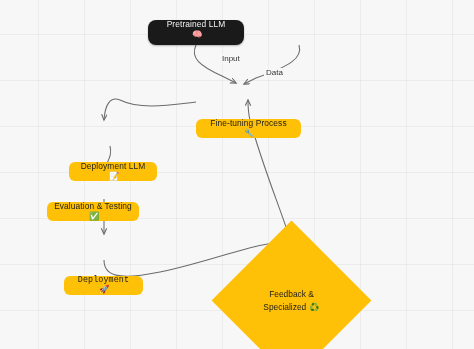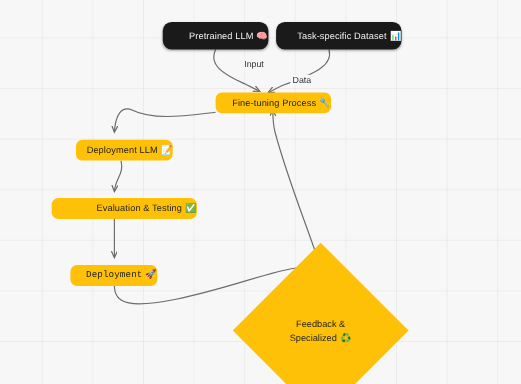--- a/index.html
+++ b/index.html
@@ -26,38 +26,40 @@
     top: 0;
     width: 474px;
     height: 349px;
     pointer-events: none;
   }
   .node {
     position: absolute;
     box-sizing: border-box;
     display: flex;
     align-items: center;
-    justify-content: flex-end;
+    justify-content: flex-start;
     white-space: nowrap;
     line-height: 1.15;
+    flex-direction: column;
   }
   .node-dark {
     background: #1a1a1a;
     color: #f2f2f2;
     border-radius: 8px;
     font-size: 8.4px;
     letter-spacing: 0.1px;
     box-shadow: 0 1px 2px rgba(0,0,0,0.28);
   }
   .node-yellow {
     background: #FFC107;
     color: #1d1d1d;
     border-radius: 6px;
     font-size: 8.4px;
     letter-spacing: 0.1px;
+    margin-top: 35px;
   }
   .node-label {
     display: inline-block;
   }
   .emoji {
     display: inline-block;
     margin-left: 3px;
     font-size: 8.4px;
     line-height: 1;
   }
@@ -127,36 +129,32 @@
     <path class="epath" d="M 104,260 C 104,277 120,280 160,272 C 215,261 260,240 286,243" marker-end="url(#arrow)"></path>
 
     <path class="epath" d="M 291,242 C 281,210 262,165 250,120 C 248,112 248,106 248,100" marker-end="url(#arrow)"></path>
   </svg>
 
   <div class="node node-dark" style="left:148px; top:20px; width:96px; height:25px;">
     <span class="node-label">Pretrained LLM</span>
     <span class="emoji">🧠</span>
   </div>
 
-  <div class="node node-dark" style="left:251px; top:20px; width:114px; height:25px;">
-    <span class="node-label">Task-specific Dataset</span>
-    <span class="emoji">📊</span>
-  </div>
 
   <div class="node node-yellow" style="left:196px; top:84px; width:105px; height:19px;">
     <span class="node-label">Fine-tuning Process</span>
     <span class="emoji">🔧</span>
   </div>
 
   <div class="node node-yellow" style="left:69px; top:127px; width:88px; height:19px;">
     <span class="node-label">Deployment LLM</span>
     <span class="emoji">📝</span>
   </div>
 
-  <div class="node node-yellow" style="left:47px; top:180px; width:132px; height:19px;">
+  <div class="node node-yellow" style="left:47px; top:167px; width:92px; height:19px;">
     <span class="node-label">Evaluation &amp; Testing</span>
     <span class="emoji">✅</span>
   </div>
 
   <div class="node node-yellow" style="left:64px; top:241px; width:79px; height:19px;font-family:Liberation Mono, monospace;">
     <span class="node-label">Deployment</span>
     <span class="emoji">🚀</span>
   </div>
 
   <div class="diamond-wrap" style="left:235px; top:244px; width:113px; height:113px;">

